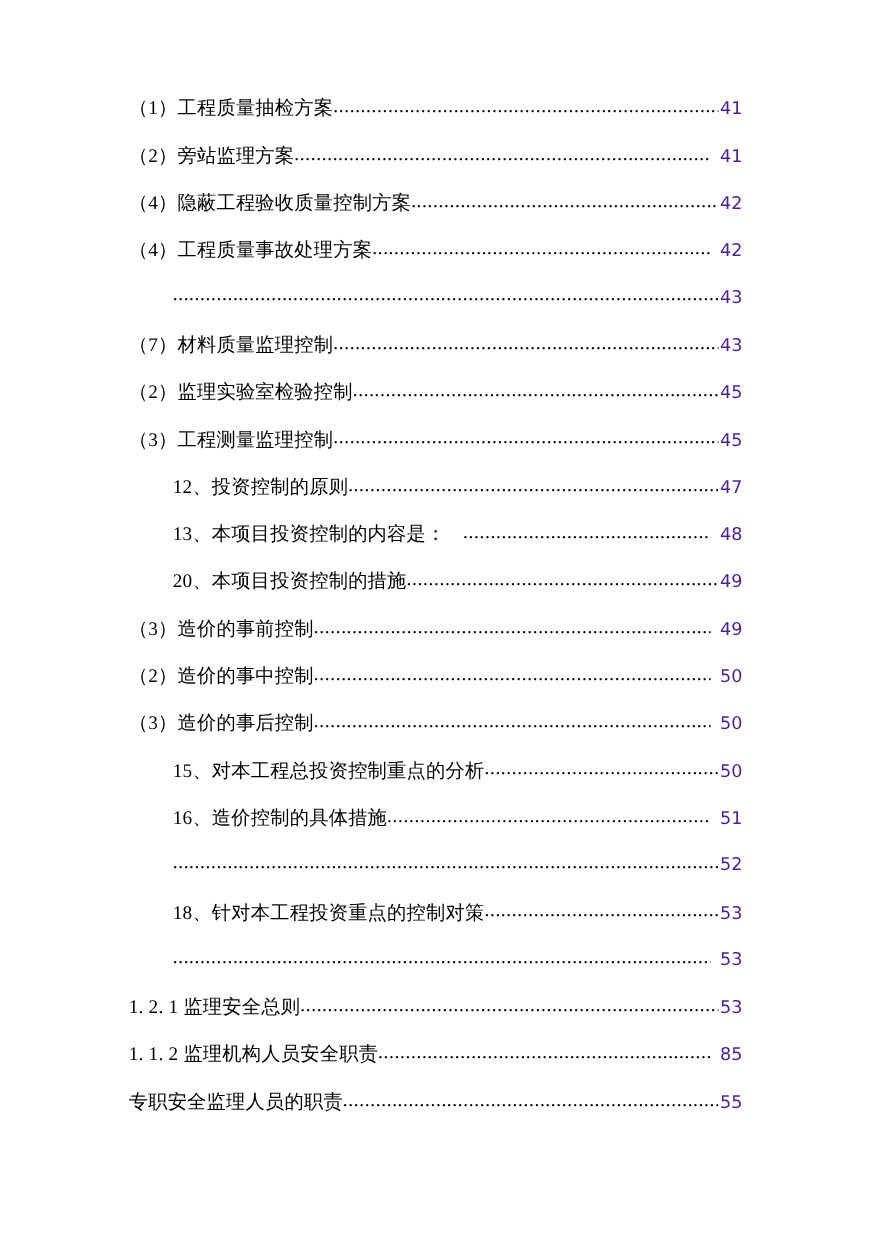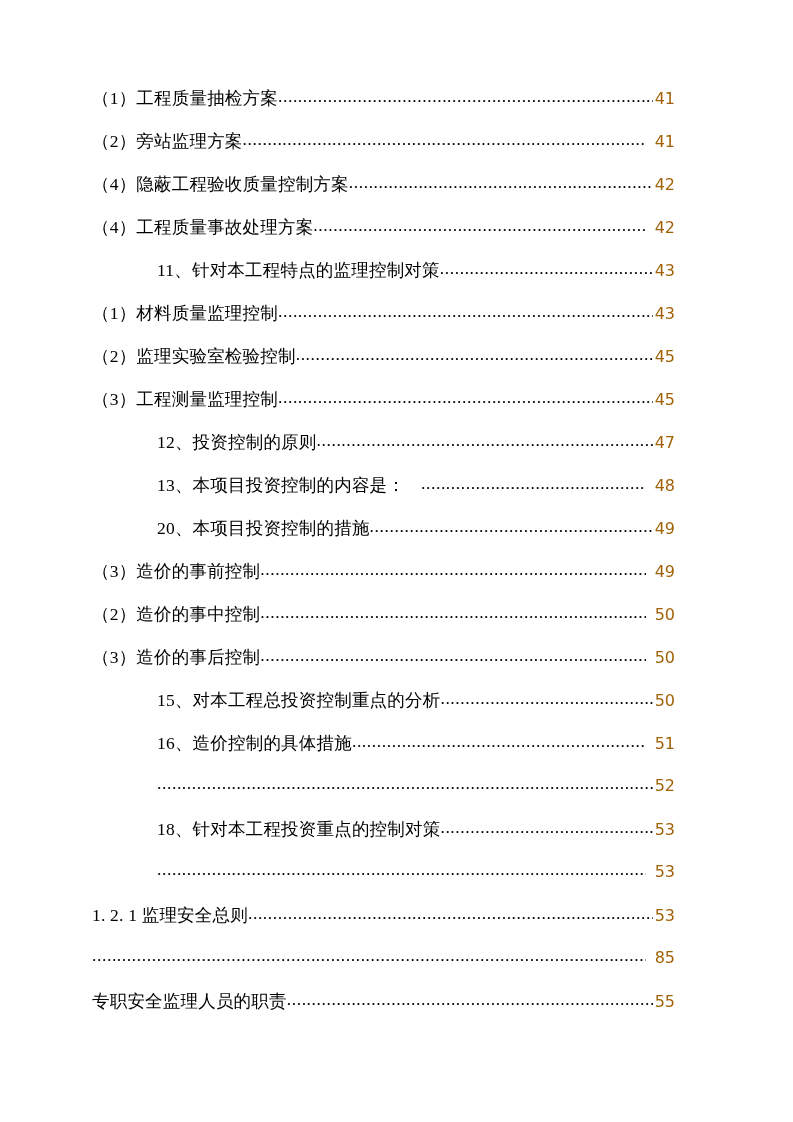--- a/index.html
+++ b/index.html
@@ -37,21 +37,21 @@
     display: flex;
     align-items: baseline;
     height: 43px;
     box-sizing: border-box;
     padding-right: 118px;  
     white-space: nowrap;
   }
 
   
   .toc-row.lvl1 { padding-left: 157px; }
-  .toc-row.lvl2 { padding-left: 92px; justify-content: center; }
+  .toc-row.lvl2 { padding-left: 117px; justify-content: center; }
 
   .toc-label {
     font-size: 17.5px;
     line-height: 20px;
     letter-spacing: 0.2px;
     flex: 0 0 auto;
   }
 
   .toc-leader {
     flex: 1 1 auto;
@@ -76,21 +76,21 @@
   
   .toc-row.gap-post .toc-page { margin-left: 7px; }
 
   .toc-page {
     flex: 0 0 auto;
     font-family: "DejaVu Sans", "Liberation Sans", sans-serif;
     font-size: 16px;
     line-height: 20px;
     text-align: right;
     min-width: 22px;
-    color: #a16207;
+    color: #4c1d95;
   }
 </style>
 </head>
 <body>
 
 <div id="page">
   <div id="toc">
       <div class="toc-row lvl2">
         <span class="toc-label">（1）工程质量抽检方案</span>
         <span class="toc-leader"></span>
@@ -105,26 +105,25 @@
         <span class="toc-label">（4）隐蔽工程验收质量控制方案</span>
         <span class="toc-leader"></span>
         <span class="toc-page">42</span>
       </div>
       <div class="toc-row lvl2 gap-post">
         <span class="toc-label">（4）工程质量事故处理方案</span>
         <span class="toc-leader"></span>
         <span class="toc-page">42</span>
       </div>
       <div class="toc-row lvl1">
-        <span class="toc-label">11、针对本工程特点的监理控制对策</span>
         <span class="toc-leader"></span>
         <span class="toc-page">43</span>
       </div>
       <div class="toc-row lvl2">
-        <span class="toc-label">（1）材料质量监理控制</span>
+        <span class="toc-label">（7）材料质量监理控制</span>
         <span class="toc-leader"></span>
         <span class="toc-page">43</span>
       </div>
       <div class="toc-row lvl2">
         <span class="toc-label">（2）监理实验室检验控制</span>
         <span class="toc-leader"></span>
         <span class="toc-page">45</span>
       </div>
       <div class="toc-row lvl2">
         <span class="toc-label">（3）工程测量监理控制</span>
@@ -183,20 +182,21 @@
       <div class="toc-row lvl1 gap-post">
         <span class="toc-leader"></span>
         <span class="toc-page">53</span>
       </div>
       <div class="toc-row lvl2">
         <span class="toc-label">1. 2. 1 监理安全总则</span>
         <span class="toc-leader"></span>
         <span class="toc-page">53</span>
       </div>
       <div class="toc-row lvl2 gap-post">
+        <span class="toc-label">1. 1. 2  监理机构人员安全职责</span>
         <span class="toc-leader"></span>
         <span class="toc-page">85</span>
       </div>
       <div class="toc-row lvl2">
         <span class="toc-label">专职安全监理人员的职责</span>
         <span class="toc-leader"></span>
         <span class="toc-page">55</span>
       </div>
     </div>
 </div>

